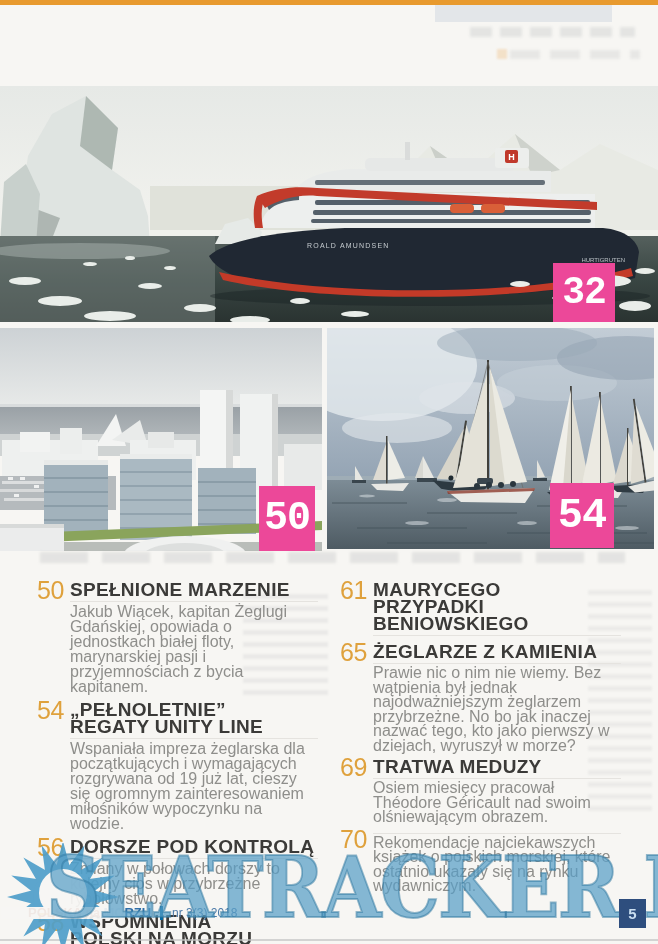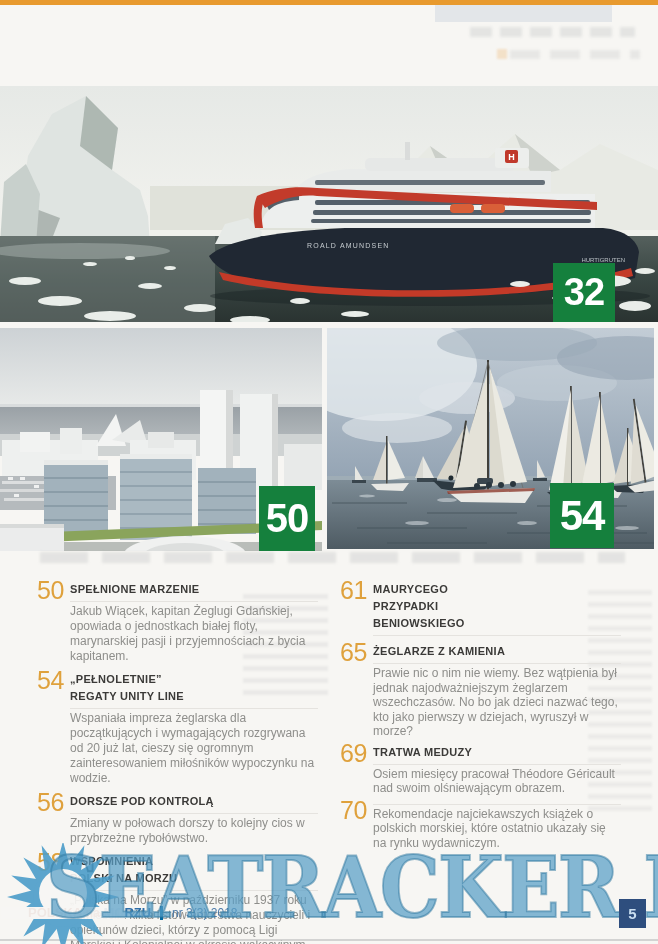--- a/index.html
+++ b/index.html
@@ -20,35 +20,35 @@
     background:repeating-linear-gradient(0deg,rgba(130,135,140,.28) 0 5px,transparent 5px 12px);}
   .g-col2{left:588px;top:586px;width:64px;height:225px;opacity:.35;filter:blur(1.2px);
     background:repeating-linear-gradient(0deg,rgba(130,135,140,.28) 0 5px,transparent 5px 12px);}
   .bottom-edge{position:absolute;left:0;top:939px;width:658px;height:2px;background:#c3c5c3;opacity:.7;}
   
   .photo{position:absolute;overflow:hidden;}
   .photo svg{display:block;}
   .photo-ship{left:0;top:86px;width:658px;height:236px;}
   .photo-city{left:0;top:328px;width:322px;height:223px;}
   .photo-regatta{left:327px;top:328px;width:327px;height:221px;}
-  .badge{position:absolute;background:#15803d;color:#ffffff;font-weight:700;z-index:5;
-         display:flex;align-items:center;justify-content:center;letter-spacing:-1px;}
+  .badge{position:absolute;background:#ec4899;color:#ffffff;font-weight:700;z-index:5;
+         display:flex;align-items:center;justify-content:center;letter-spacing:-1px;font-family:Liberation Mono, monospace;}
   .badge-32{left:553px;top:263px;width:62px;height:59px;font-size:38px;}
   .badge-50{left:259px;top:486px;width:56px;height:65px;font-size:40px;}
   .badge-54{left:550px;top:483px;width:64px;height:65px;font-size:42px;}
   
   .toc{position:absolute;left:37px;top:578px;width:585px;display:flex;gap:22px;}
   .col{width:281px;}
   .entry{display:flex;margin-bottom:4px;}
   .num{flex:0 0 33px;width:33px;font-size:25px;line-height:24px;color:#dfa13c;letter-spacing:-.5px;}
   .ebody{flex:1;padding-top:3px;}
-  .etitle{margin:0;font-size:11px;line-height:17px;font-weight:700;color:#3b3a38;letter-spacing:.3px;}
+  .etitle{margin:0;font-size:19px;line-height:17px;font-weight:700;color:#3b3a38;letter-spacing:.3px;}
   .etitle span{display:block;}
   .erule{height:1px;background:#e5e3df;margin:3px 0 2px;}
-  .edesc{margin:0;font-size:12px;line-height:15px;color:#8e8e8b;}
+  .edesc{margin:0;font-size:16px;line-height:15px;color:#8e8e8b;}
   .col-right .entry{margin-bottom:2px;justify-content:space-between;}
   .col-right .edesc{line-height:14.5px;}
   
   .footer{position:absolute;left:28px;top:905px;z-index:10;font-size:13px;white-space:nowrap;}
   .f-polska{color:#9c3a28;font-weight:700;}
   .f-na{color:#b0543c;font-weight:700;font-size:12px;}
   .f-morzu{color:#2f6ea8;font-weight:700;}
   .f-issue{color:#4a79a8;font-size:12px;border-left:3px solid #0369a1;padding-left:9px;margin-left:9px;}
   .pagenum{position:absolute;left:619px;top:899px;width:27px;height:29px;background:#2e4e7e;z-index:60;
            color:#c9def0;font-weight:700;font-size:15px;display:flex;align-items:center;justify-content:center;}
@@ -328,21 +328,21 @@
       </div>
 
       <div class="entry">
         <div class="num">54</div>
         <div class="ebody">
           <h3 class="etitle">
             <span>„PEŁNOLETNIE”</span>
             <span>REGATY UNITY LINE</span>
           </h3>
           <div class="erule"></div>
-          <p class="edesc">Wspaniała impreza żeglarska dla początkujących i wymagających rozgrywana od 20 już lat, cieszy się ogromnym zainteresowaniem miłośników wypoczynku na wodzie.</p>
+          <p class="edesc">Wspaniała impreza żeglarska dla początkujących i wymagających rozgrywana od 19 już lat, cieszy się ogromnym zainteresowaniem miłośników wypoczynku na wodzie.</p>
         </div>
       </div>
 
       <div class="entry">
         <div class="num">56</div>
         <div class="ebody">
           <h3 class="etitle">
             <span>DORSZE POD KONTROLĄ</span>
           </h3>
           <div class="erule"></div>
@@ -377,21 +377,21 @@
         </div>
       </div>
 
       <div class="entry">
         <div class="num">65</div>
         <div class="ebody">
           <h3 class="etitle">
             <span>ŻEGLARZE Z KAMIENIA</span>
           </h3>
           <div class="erule"></div>
-          <p class="edesc">Prawie nic o nim nie wiemy. Bez wątpienia był jednak najodważniejszym żeglarzem wszechczasów. No bo jak dzieci nazwać tego, kto jako pierwszy w dziejach, wyruszył w morze?</p>
+          <p class="edesc">Prawie nic o nim nie wiemy. Bez wątpienia był jednak najodważniejszym żeglarzem przybrzeżne. No bo jak inaczej nazwać tego, kto jako pierwszy w dziejach, wyruszył w morze?</p>
         </div>
       </div>
 
       <div class="entry">
         <div class="num">69</div>
         <div class="ebody">
           <h3 class="etitle">
             <span>TRATWA MEDUZY</span>
           </h3>
           <div class="erule"></div>

